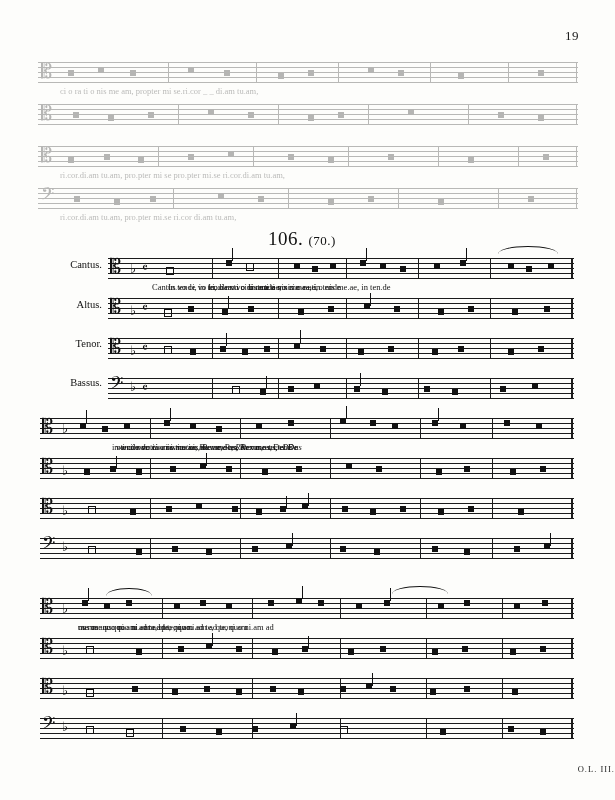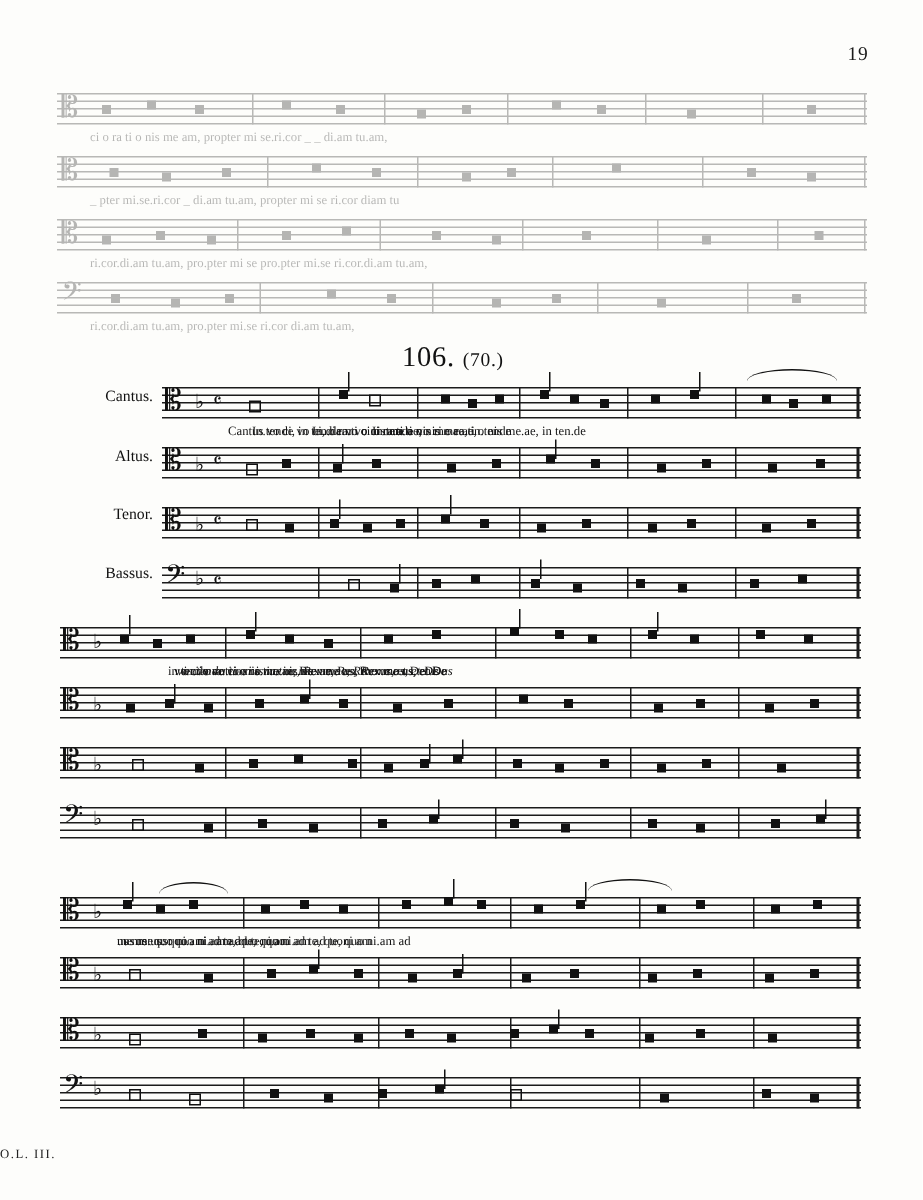--- a/index.html
+++ b/index.html
@@ -69,21 +69,21 @@
   .voice-label{
     position:absolute;font-size:10.5px;font-family:"Liberation Serif",serif;
     color:#111;text-align:right;
   }
   .piece-title{
     position:absolute;font-size:19px;font-family:"Liberation Serif",serif;
     color:#111;letter-spacing:.5px;
   }
   .piece-title .num2{font-size:13px;}
   .footer{
-    position:absolute;bottom:26px;left:0;right:0;text-align:left;
+    position:absolute;bottom:26px;left:0;right:0;text-align:right;
     font-size:8.5px;letter-spacing:1px;color:#222;
     font-family:"Liberation Serif",serif;
   }
   .sys{position:absolute;}
 </style>
 </head>
 <body>
 
 <div class="page">
 
@@ -137,21 +137,20 @@
         <div class="note sq" style="left:70px;top:11px"></div>
         <div class="note sq" style="left:110px;top:8px"></div>
         <div class="note sq" style="left:170px;top:5px"></div>
         <div class="note sq" style="left:210px;top:8px"></div>
         <div class="note sq" style="left:270px;top:11px"></div>
         <div class="note sq" style="left:300px;top:8px"></div>
         <div class="note sq" style="left:370px;top:5px"></div>
         <div class="note sq" style="left:460px;top:8px"></div>
         <div class="note sq" style="left:500px;top:11px"></div>
       </div>
-      <div class="lyr" style="left:22px;top:24px">_ pter  mi.se.ri.cor  _  di.am  tu.am,  propter  mi  se  ri.cor  diam  tu</div>
     </div>
 
     <div class="sys" style="left:0;top:84px;width:540px;">
       <div class="staff" style="height:22px;">
         <div class="line l1"></div>
           <div class="line l2"></div>
           <div class="line l3"></div>
           <div class="line l4"></div>
           <div class="line l5"></div>
         <div class="clef-c" style="left:3px;">𝄡</div>

